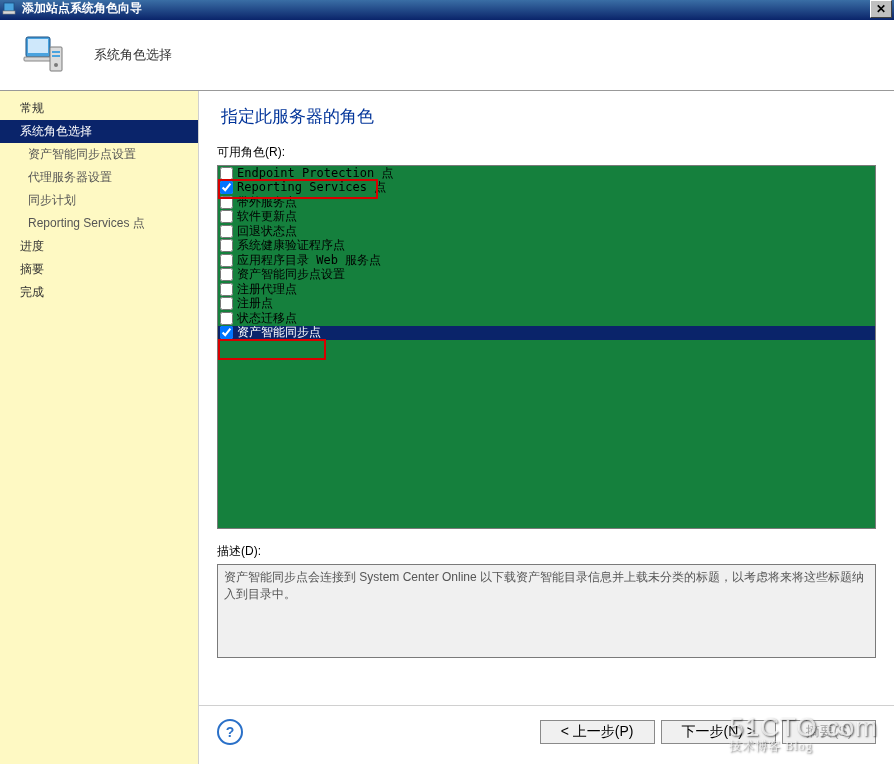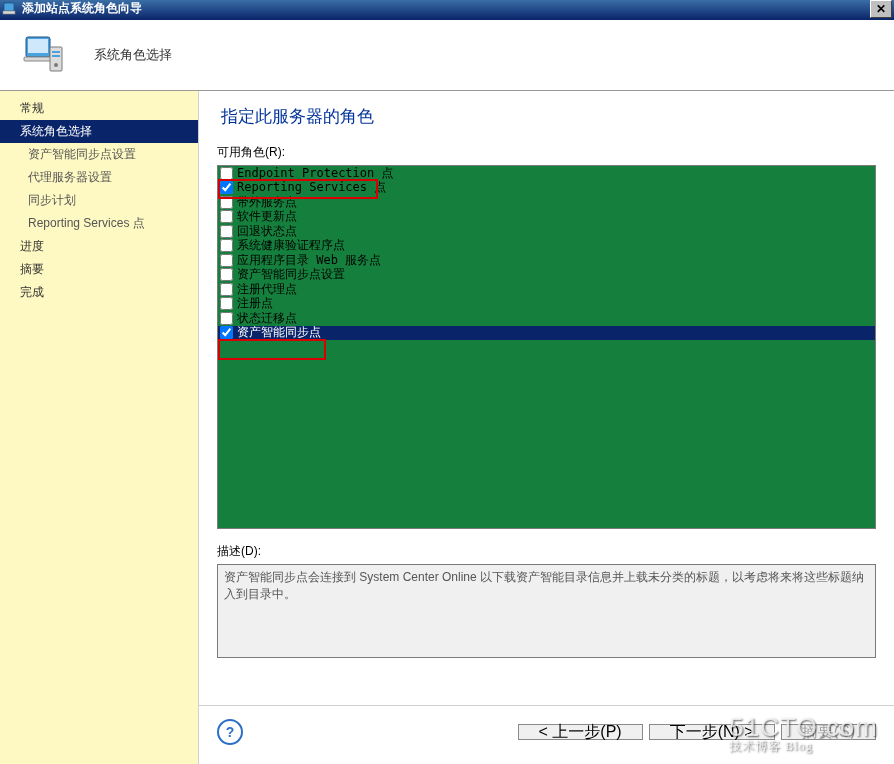--- a/index.html
+++ b/index.html
@@ -189,29 +189,29 @@
     font-weight: bold;
     display: flex;
     align-items: center;
     justify-content: center;
     font-size: 14px;
     cursor: pointer;
   }
   .footer-spacer { flex: 1; }
   .btn {
     min-width: 94px;
-    height: 16px;
+    height: 24px;
     background: #f0f0f0;
     border: 1px solid #8a8a8a;
     margin-left: 6px;
     display: inline-flex;
     align-items: center;
     justify-content: center;
     font-family: inherit;
-    font-size: 16px;
+    font-size: 14px;
     cursor: pointer;
     padding: 0 20px;
   }
   .btn:disabled {
     color: #a0a0a0;
     cursor: default;
   }
   .watermark {
     position: absolute;
     right: 16px;

